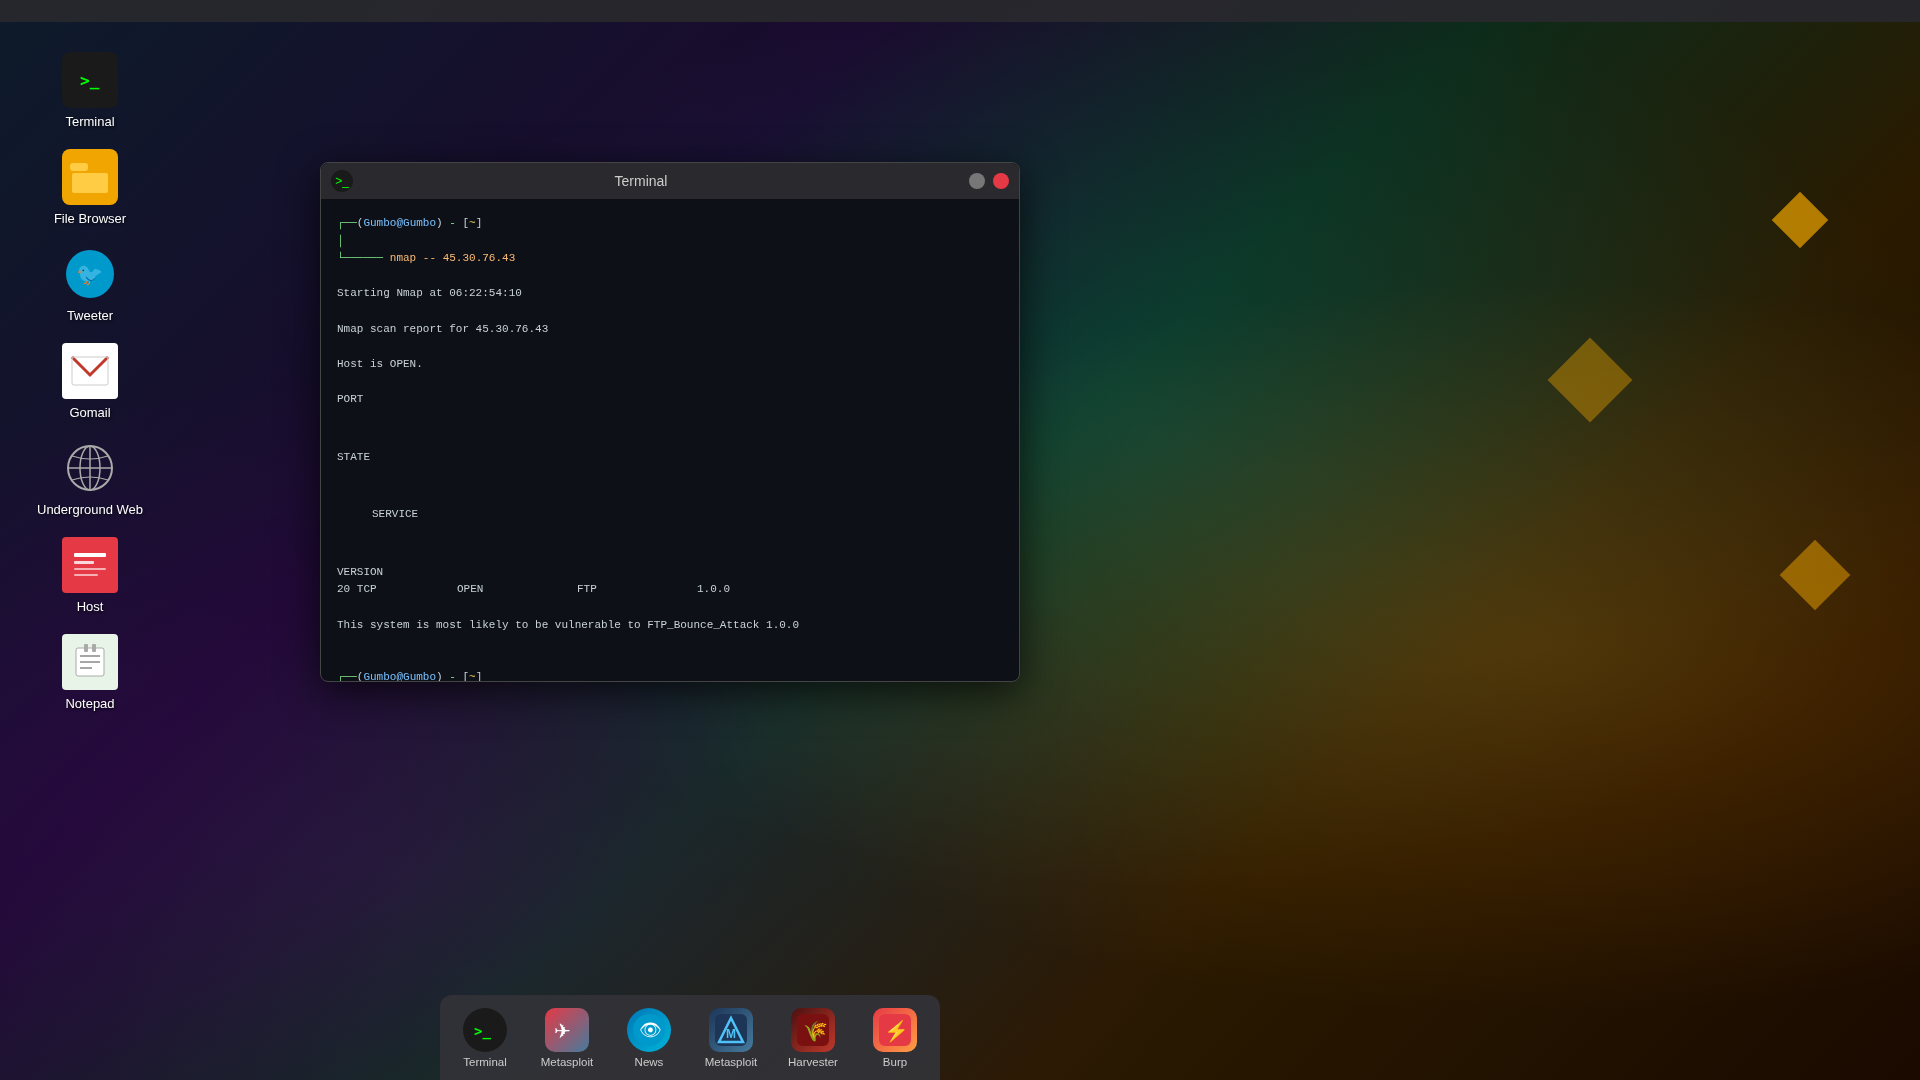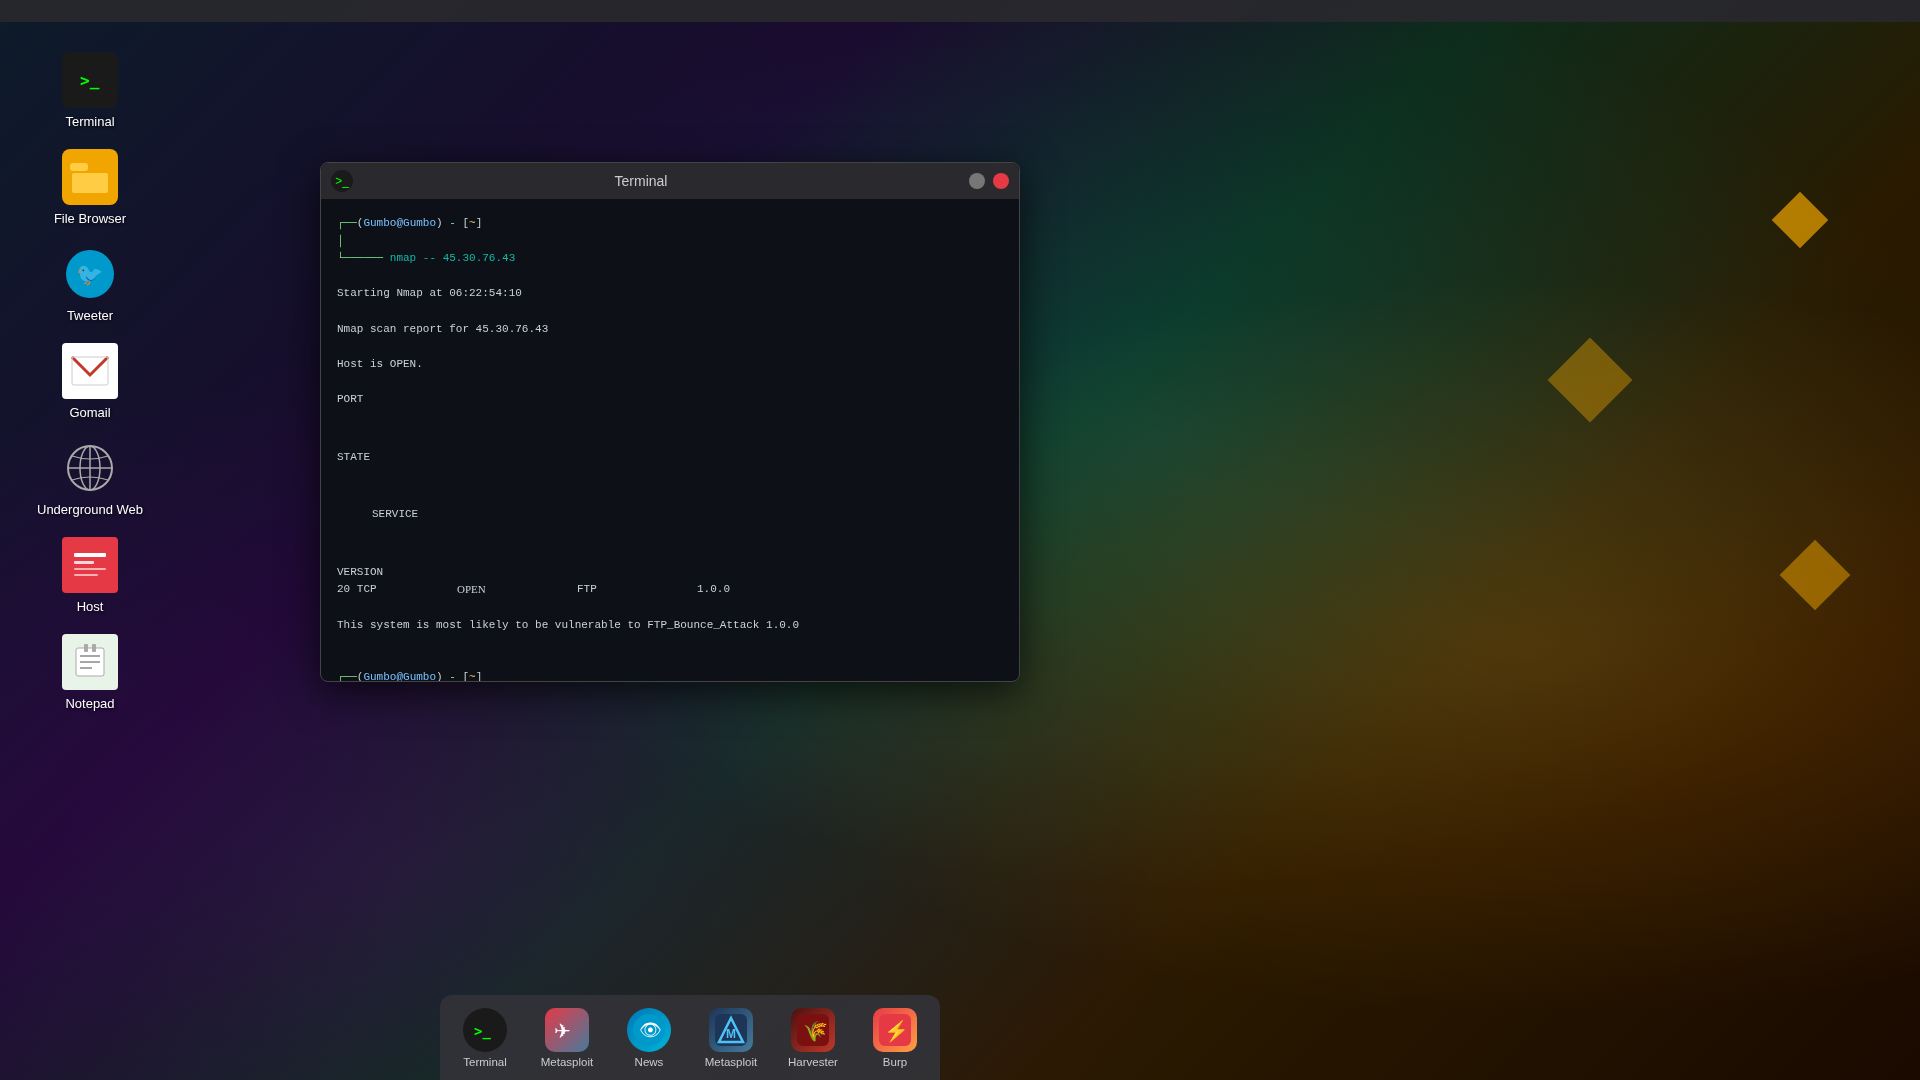--- a/index.html
+++ b/index.html
@@ -341,21 +341,21 @@
     
     <div>
       <span style="color:#7ee787;">┌──</span><span style="color:#c9d1d9;">(</span><span style="color:#79c0ff;">Gumbo@Gumbo</span><span style="color:#c9d1d9;">)</span><span style="color:#7ee787;"> - </span><span style="color:#c9d1d9;">[</span><span style="color:#f8d866;">~</span><span style="color:#c9d1d9;">]</span>
     </div>
     
     <div>
       <span style="color:#7ee787;">│</span>
     </div>
     
     <div>
-      <span style="color:#7ee787;">└──────</span><span style="color:#14b8a6;text-align:right;"> nmap -- 45.30.76.43</span>
+      <span style="color:#7ee787;">└──────</span><span style="color:#fdba74;text-align:right;"> nmap -- 45.30.76.43</span>
     </div>
     <br>
     
     <div>
       <span style="color:#c9d1d9;">Starting Nmap at 06:22:54:10</span>
     </div>
     <br>
     <div>
       <span style="color:#c9d1d9;">Nmap scan report for 45.30.76.43</span>
     </div>
@@ -367,21 +367,21 @@
     
     <div style="display:flex; gap:40px;flex-direction:column;">
       <span style="color:#c9d1d9; min-width:80px;">PORT</span>
       <span style="color:#c9d1d9; min-width:80px;">STATE</span>
       <span style="color:#c9d1d9; min-width:80px;margin-left:35px;">SERVICE</span>
       <span style="color:#c9d1d9; min-width:80px;">VERSION</span>
     </div>
     
     <div style="display:flex; gap:40px;">
       <span style="color:#c9d1d9; min-width:80px;">20 TCP</span>
-      <span style="color:#c9d1d9; min-width:80px;font-family:Liberation Serif, serif;">OPEN</span>
+      <span style="color:#c9d1d9; min-width:80px;">OPEN</span>
       <span style="color:#c9d1d9; min-width:80px;">FTP</span>
       <span style="color:#c9d1d9; min-width:80px;">1.0.0</span>
     </div>
     <br>
     <div>
       <span style="color:#c9d1d9;">This system is most likely to be vulnerable to FTP_Bounce_Attack 1.0.0</span>
     </div>
     <br>
     <br>
     

